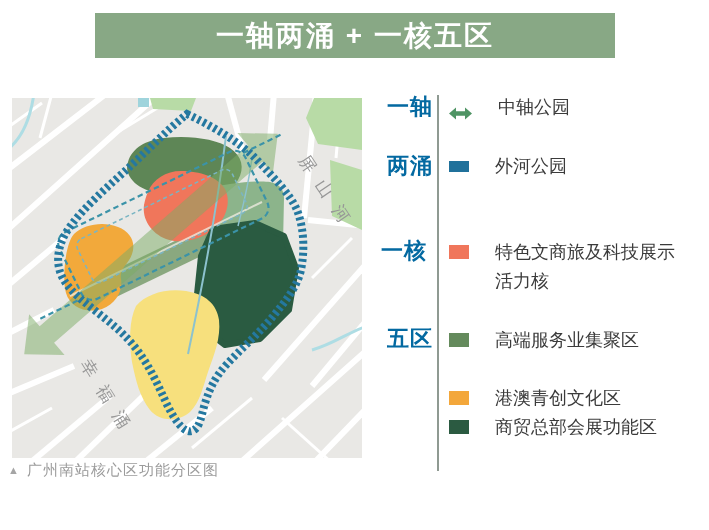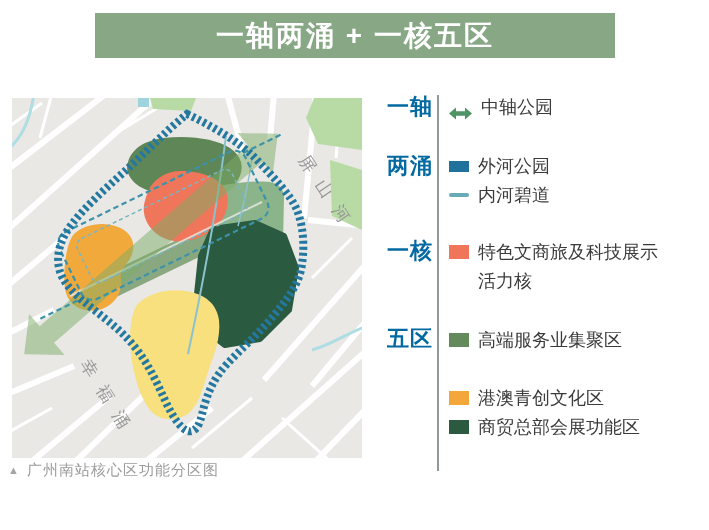--- a/index.html
+++ b/index.html
@@ -29,23 +29,23 @@
   }
   .caption .tri { font-size: 11px; color: #a5a5a5; line-height: 1; }
 
   
   .legend { position: absolute; left: 375px; top: 93px; width: 332px; height: 382px; }
   .legend .divider { position: absolute; left: 62px; top: 2px; width: 2px; height: 376px; background: #8f9a92; }
   .cat {
     position: absolute; left: 0; width: 58px; text-align: right;
     color: #0369a1; font-weight: bold; font-size: 22px; line-height: 28px; letter-spacing: 1px;
   }
-  .cat-1 { top: 0px; } .cat-2 { top: 59px; } .cat-3 { top: 144px; } .cat-4 { top: 232px; }
+  .cat-1 { top: 0px; } .cat-2 { top: 59px; } .cat-3 { top: 144px; text-align: center; } .cat-4 { top: 232px; }
   .lrow {
-    position: absolute; left: 74px; display: flex; align-items: center; gap: 9px;
+    position: absolute; left: 74px; display: flex; align-items: center; gap: 26px;
     color: #3b3b3b; font-size: 18px; line-height: 26px; white-space: nowrap;
   }
   .lrow.multiline { align-items: flex-start; white-space: normal; }
   .lrow.multiline .ltext { width: 188px; line-height: 29px; }
   .lrow.multiline .sw { margin-top: 7px; }
   .sw { flex: 0 0 auto; width: 20px; height: 14px; }
   .sw.bar { height: 11px; }
   .sw.line { height: 4px; border-radius: 2px; }
   .sw.arrow { width: 23px; height: 13px; background: none !important; }
   .r-1 { top: 1px; } .r-2 { top: 60px; } .r-3 { top: 89px; } .r-4 { top: 145px; justify-content: center; }
@@ -157,24 +157,20 @@
           <polygon points="0,6.5 7,0.5 7,4.3 16,4.3 16,0.5 23,6.5 16,12.5 16,8.7 7,8.7 7,12.5" fill="#4f9464"></polygon>
         </svg>
       </span>
       <span class="ltext">中轴公园</span>
     </div>
 
     <div class="lrow r-2">
       <span class="sw bar" style="background-color: rgb(32, 113, 155);"></span>
       <span class="ltext">外河公园</span>
     </div>
-    <div class="lrow r-3">
-      <span class="sw line" style="background-color: rgb(104, 170, 182);"></span>
-      <span class="ltext">内河碧道</span>
-    </div>
 
     <div class="lrow r-4 multiline">
       <span class="sw" style="background-color: rgb(240, 118, 91);"></span>
       <span class="ltext">特色文商旅及科技展示活力核</span>
     </div>
 
     <div class="lrow r-5">
       <span class="sw" style="background-color: rgb(100, 138, 92);"></span>
       <span class="ltext">高端服务业集聚区</span>
     </div>

